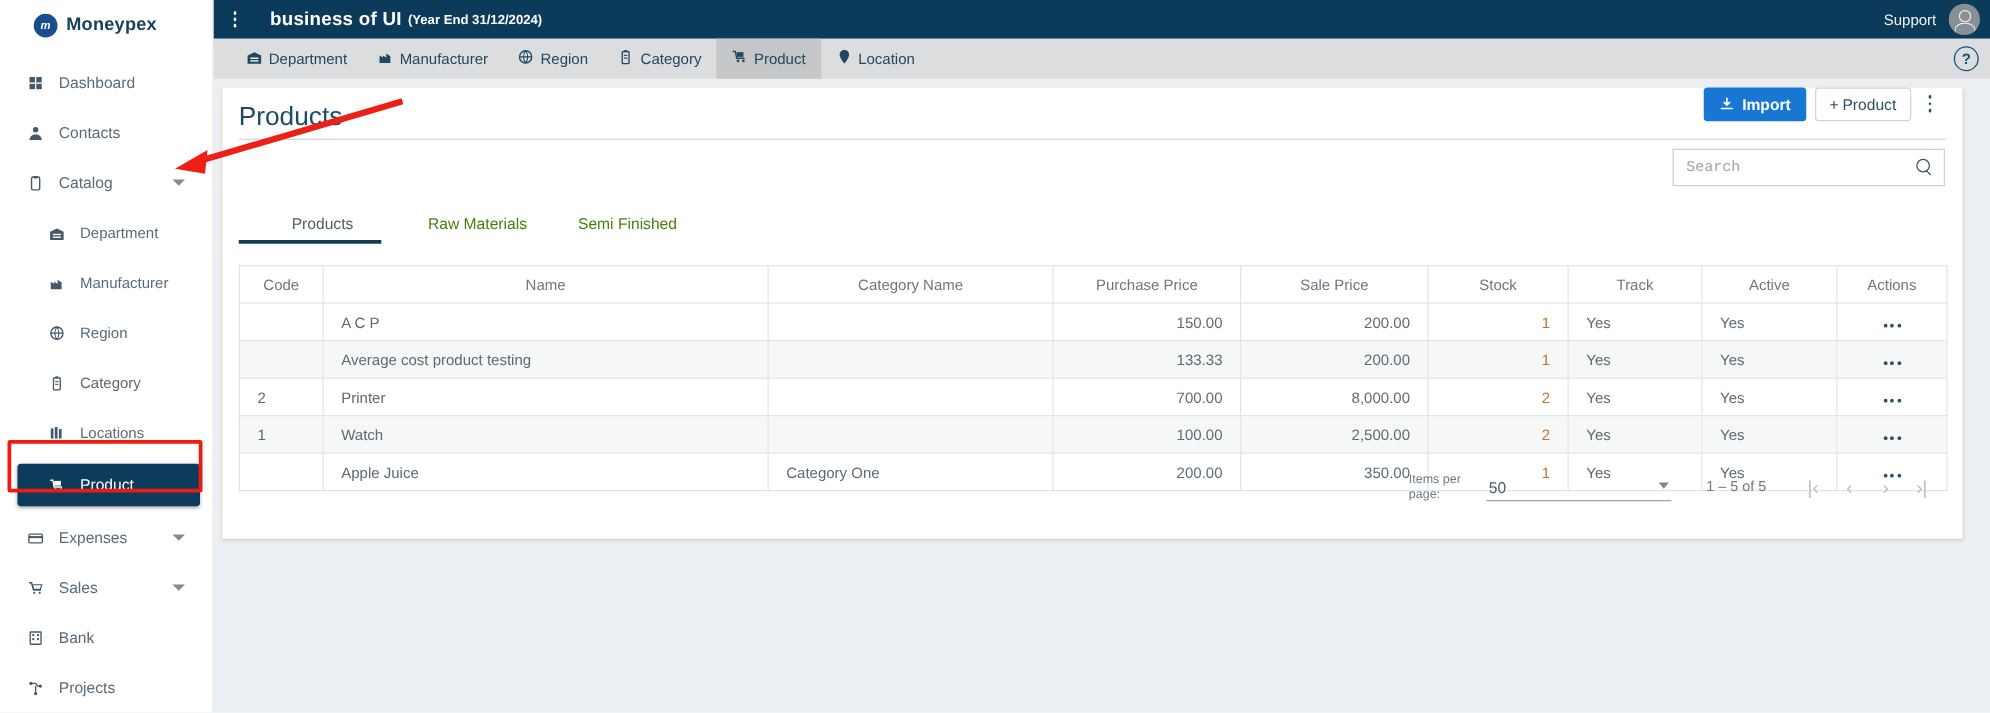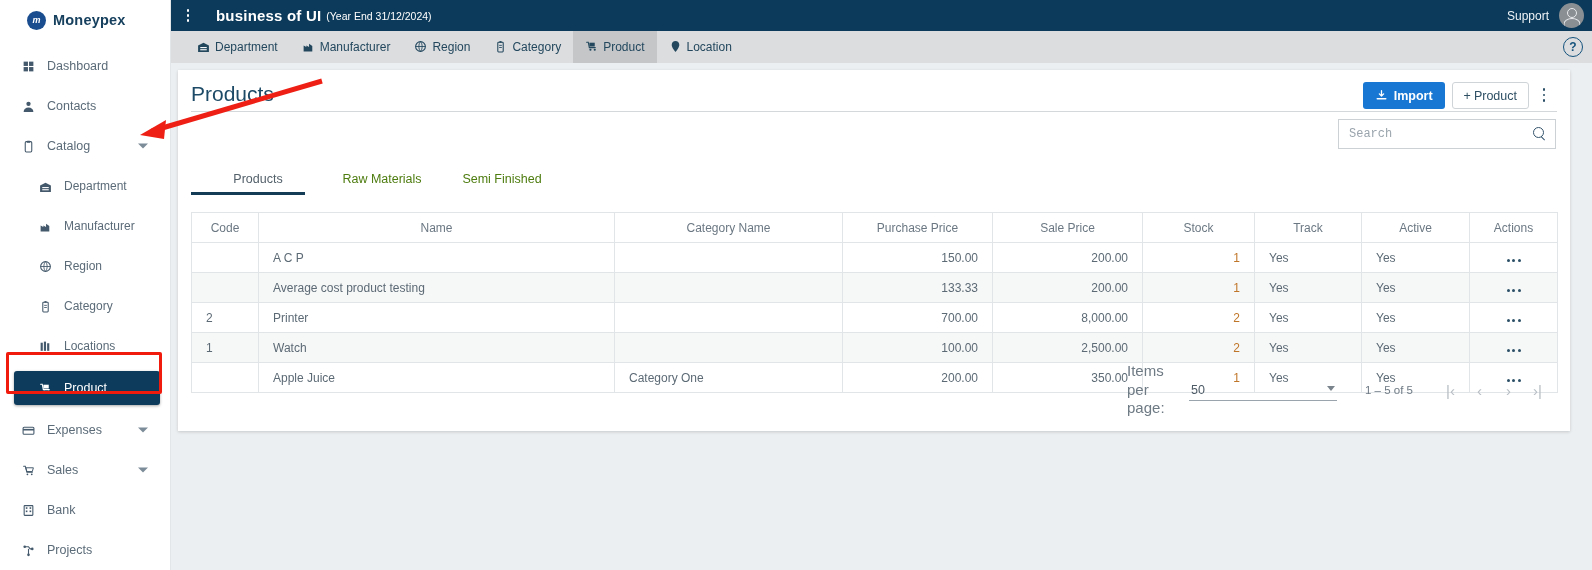--- a/index.html
+++ b/index.html
@@ -80,21 +80,21 @@
     width: 1421px; height: 31px;
     background: #0c3a5a; color: #fff;
     display: flex; align-items: center;
   }
   .kebab {
     width: 26px; display: flex; flex-direction: column; align-items: center;
     justify-content: center; gap: 2.5px; cursor: pointer; margin-left: 4px;
   }
   .kebab i { width: 2.5px; height: 2.5px; background: #fff; border-radius: 50%; display: block; }
   .biz-title { font-size: 15px; font-weight: bold; margin-left: 15px; letter-spacing: .2px; }
-  .biz-sub { font-size: 10.5px; font-weight: normal; margin-left: 5px; }
+  .biz-sub { font-size: 10.5px; font-weight: bold; margin-left: 5px; }
   .topbar-right { margin-left: auto; display: flex; align-items: center; padding-right: 8px; }
   .support { font-size: 12px; color: #eef3f7; cursor: pointer; }
   .avatar {
     width: 25px; height: 25px; border-radius: 50%;
     background: #8a8f94; margin-left: 10px; cursor: pointer;
     position: relative; overflow: hidden;
   }
   .avatar::before {
     content: ""; position: absolute; left: 50%; top: 5px;
     transform: translateX(-50%);
@@ -141,21 +141,21 @@
   }
   .card-head {
     position: relative; height: 52px; padding: 0 14px 0 13px;
     display: flex; align-items: flex-start;
   }
   .page-title {
     font-size: 21px; color: #1d4a66; font-weight: normal;
     margin-top: 12px;
   }
   .head-actions {
-    margin-left: auto; display: flex; align-items: flex-start; gap: 0; margin-top: 12px;
+    margin-left: auto; display: flex; align-items: flex-start; gap: 0; 
   }
   .btn-import {
     display: flex; align-items: center; gap: 6px;
     background: #1877d2; color: #fff; border: none;
     height: 27px; padding: 0 12px; border-radius: 3px;
     font-size: 12.5px; font-weight: bold; cursor: pointer;
     font-family: inherit;
   }
   .btn-product {
     display: flex; align-items: center; gap: 3px;
@@ -228,21 +228,21 @@
     display: inline-flex; gap: 2.5px; cursor: pointer; align-items: center;
   }
   .dots i { width: 3px; height: 3px; border-radius: 50%; background: #2b4f66; display: block; }
 
   
   .pager {
     position: absolute; left: 13px; top: 298px; width: 1366px; height: 44px;
     display: flex; align-items: center; justify-content: flex-end;
     padding-right: 12px; gap: 0;
   }
-  .ipp-label { font-size: 15px; color: #6e7a84; width: 52px; line-height: 1.25; }
+  .ipp-label { font-size: 10px; color: #6e7a84; width: 52px; line-height: 1.25; }
   .ipp-select {
     margin-left: 10px; width: 148px; height: 22px;
     border-bottom: 1px solid #9aa4ac; display: flex; align-items: center;
     font-size: 12.5px; color: #4c5a65; cursor: pointer; position: relative;
     padding-left: 2px;
   }
   .ipp-select .arrow {
     position: absolute; right: 2px; top: 7px;
     width: 0; height: 0;
     border-left: 4.5px solid transparent;

